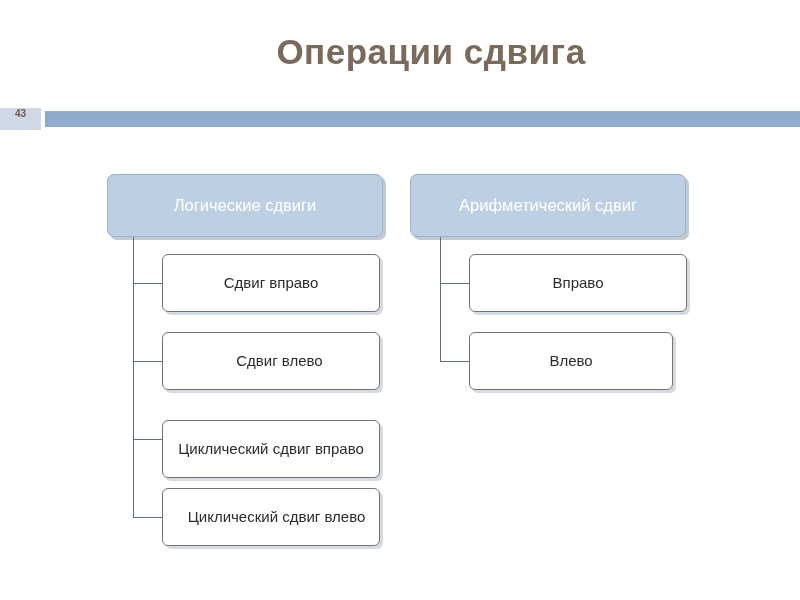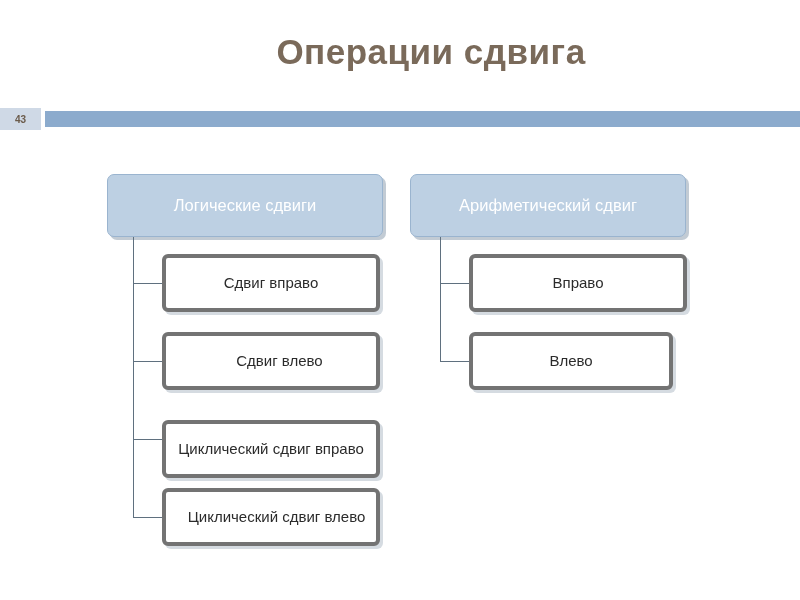--- a/index.html
+++ b/index.html
@@ -31,21 +31,20 @@
 
   
   .page-num-box {
     position: absolute;
     left: 0;
     top: 108px;
     width: 41px;
     height: 22px;
     background: #cfd9e6;
     display: flex;
-    align-items: center;
     justify-content: center;
   }
   .page-num-box .num {
     font-size: 10px;
     font-weight: bold;
     color: #6b5b4b;
   }
   .header-rule {
     position: absolute;
     left: 45px;
@@ -80,21 +79,21 @@
     border: 1px solid #9ab4cf;
     border-radius: 7px;
     color: #ffffff;
     font-size: 16.5px;
     box-shadow: 3px 3px 0 rgba(120,140,160,0.45);
   }
 
   
   .node.child {
     background: #ffffff;
-    border: 4px solid #737373;
+    border: 1px solid #737373;
     border-radius: 6px;
     color: #2b2b2b;
     font-size: 15px;
     box-shadow: 3px 3px 0 rgba(150,165,180,0.40);
     padding: 2px 6px;
   }
 
   
   .conn {
     position: absolute;

